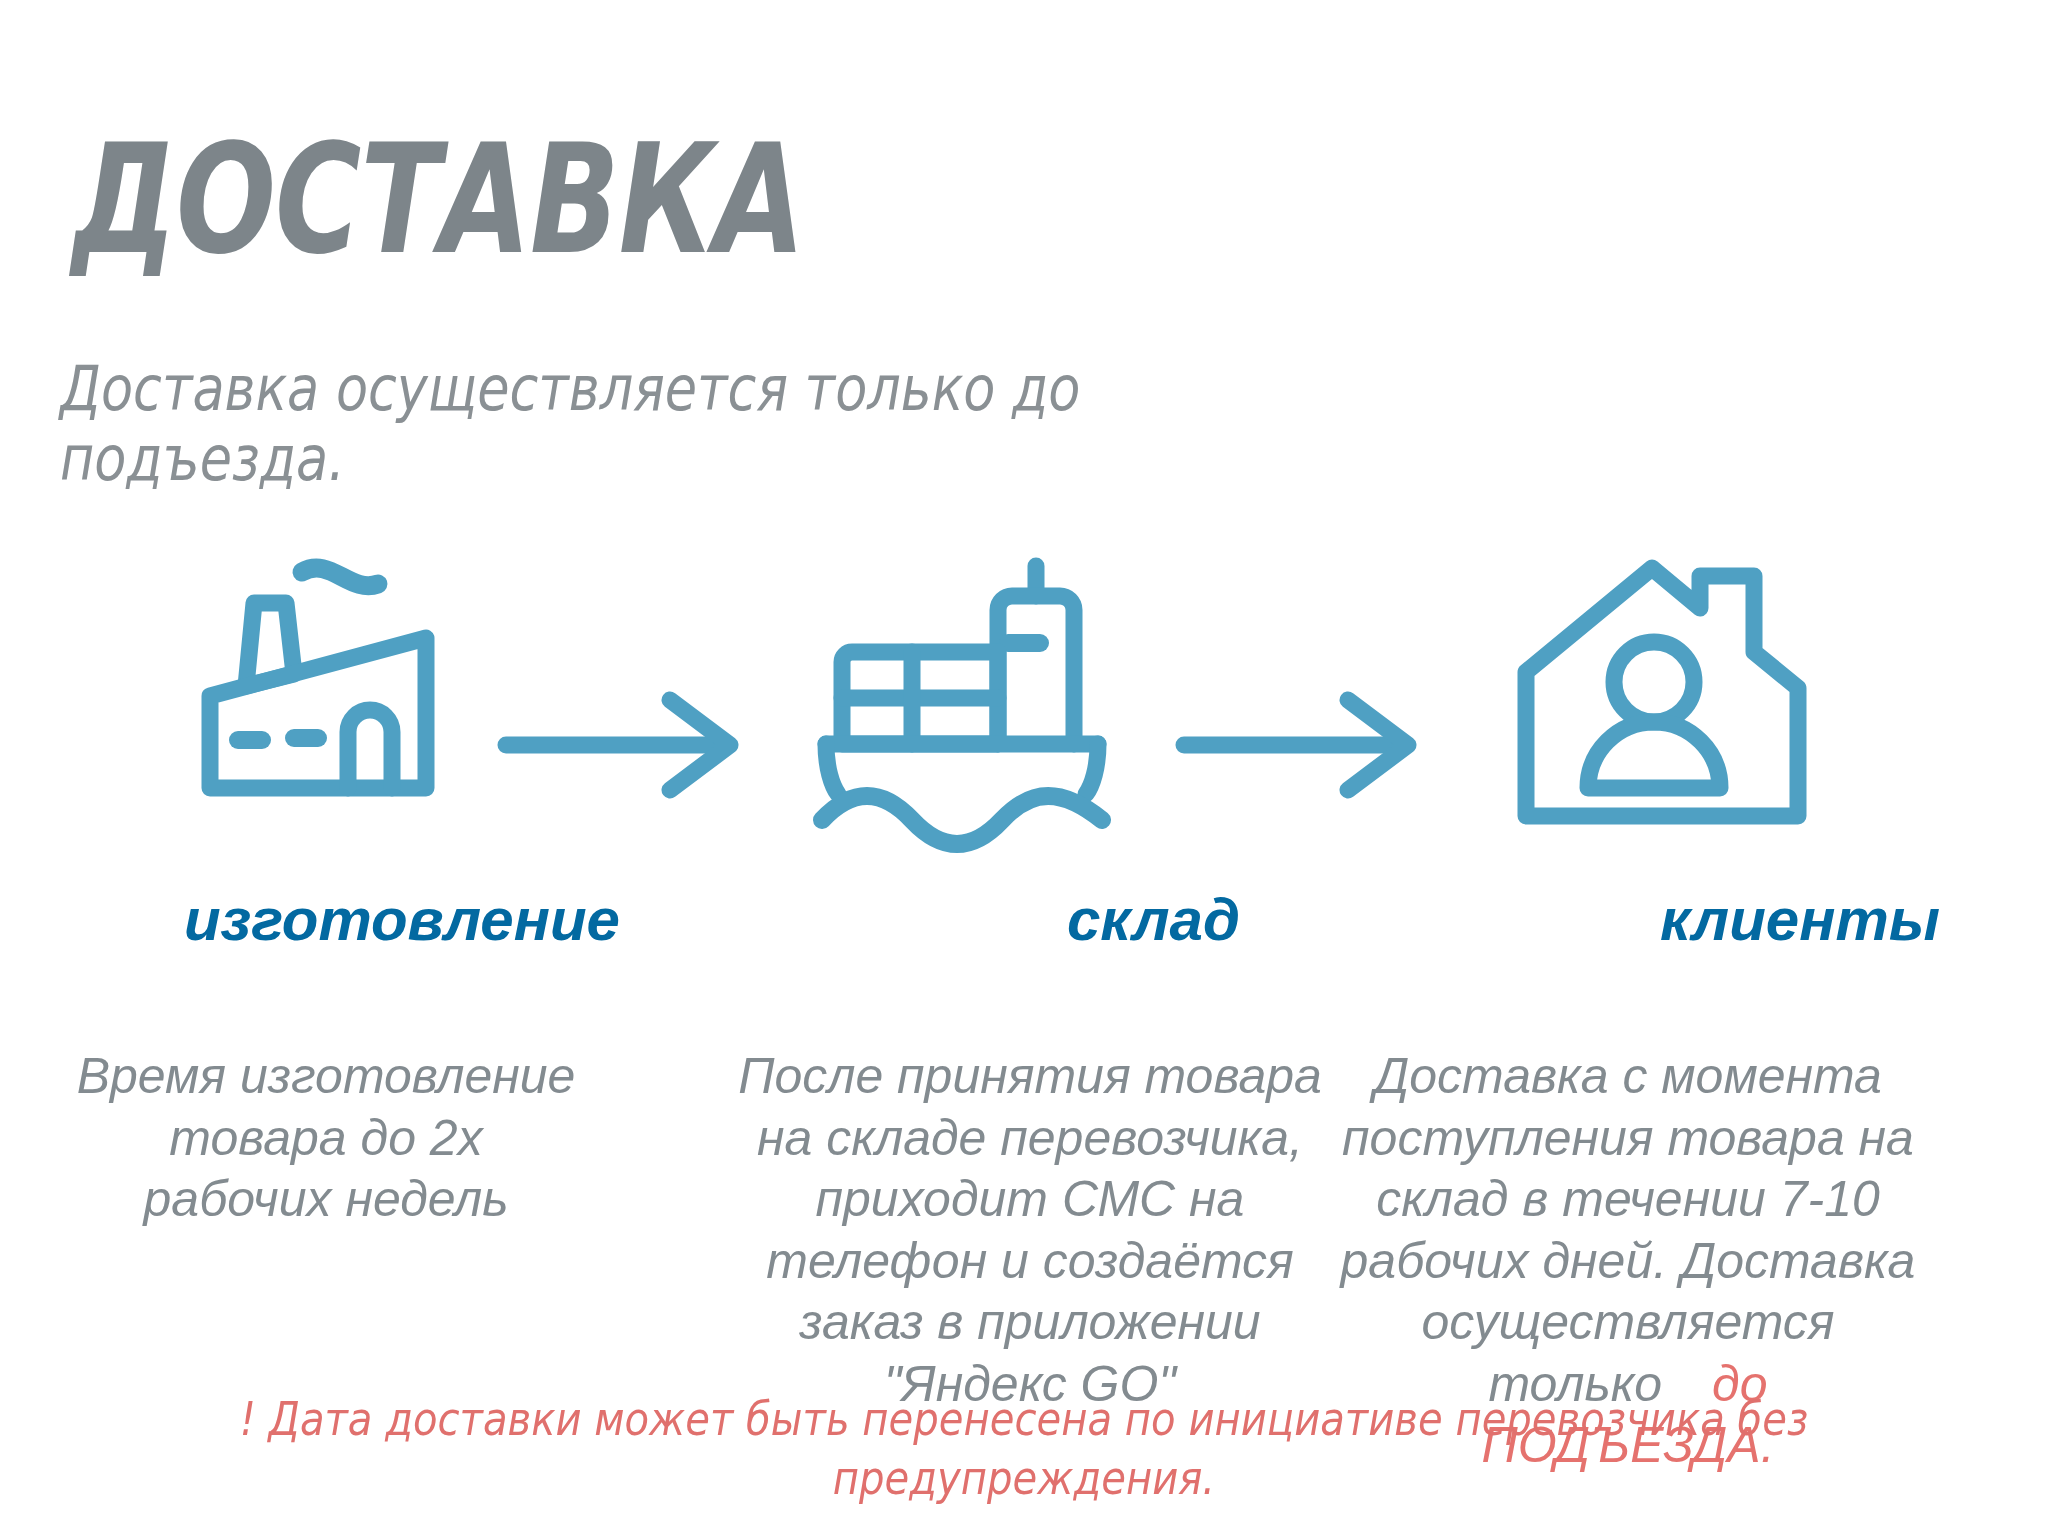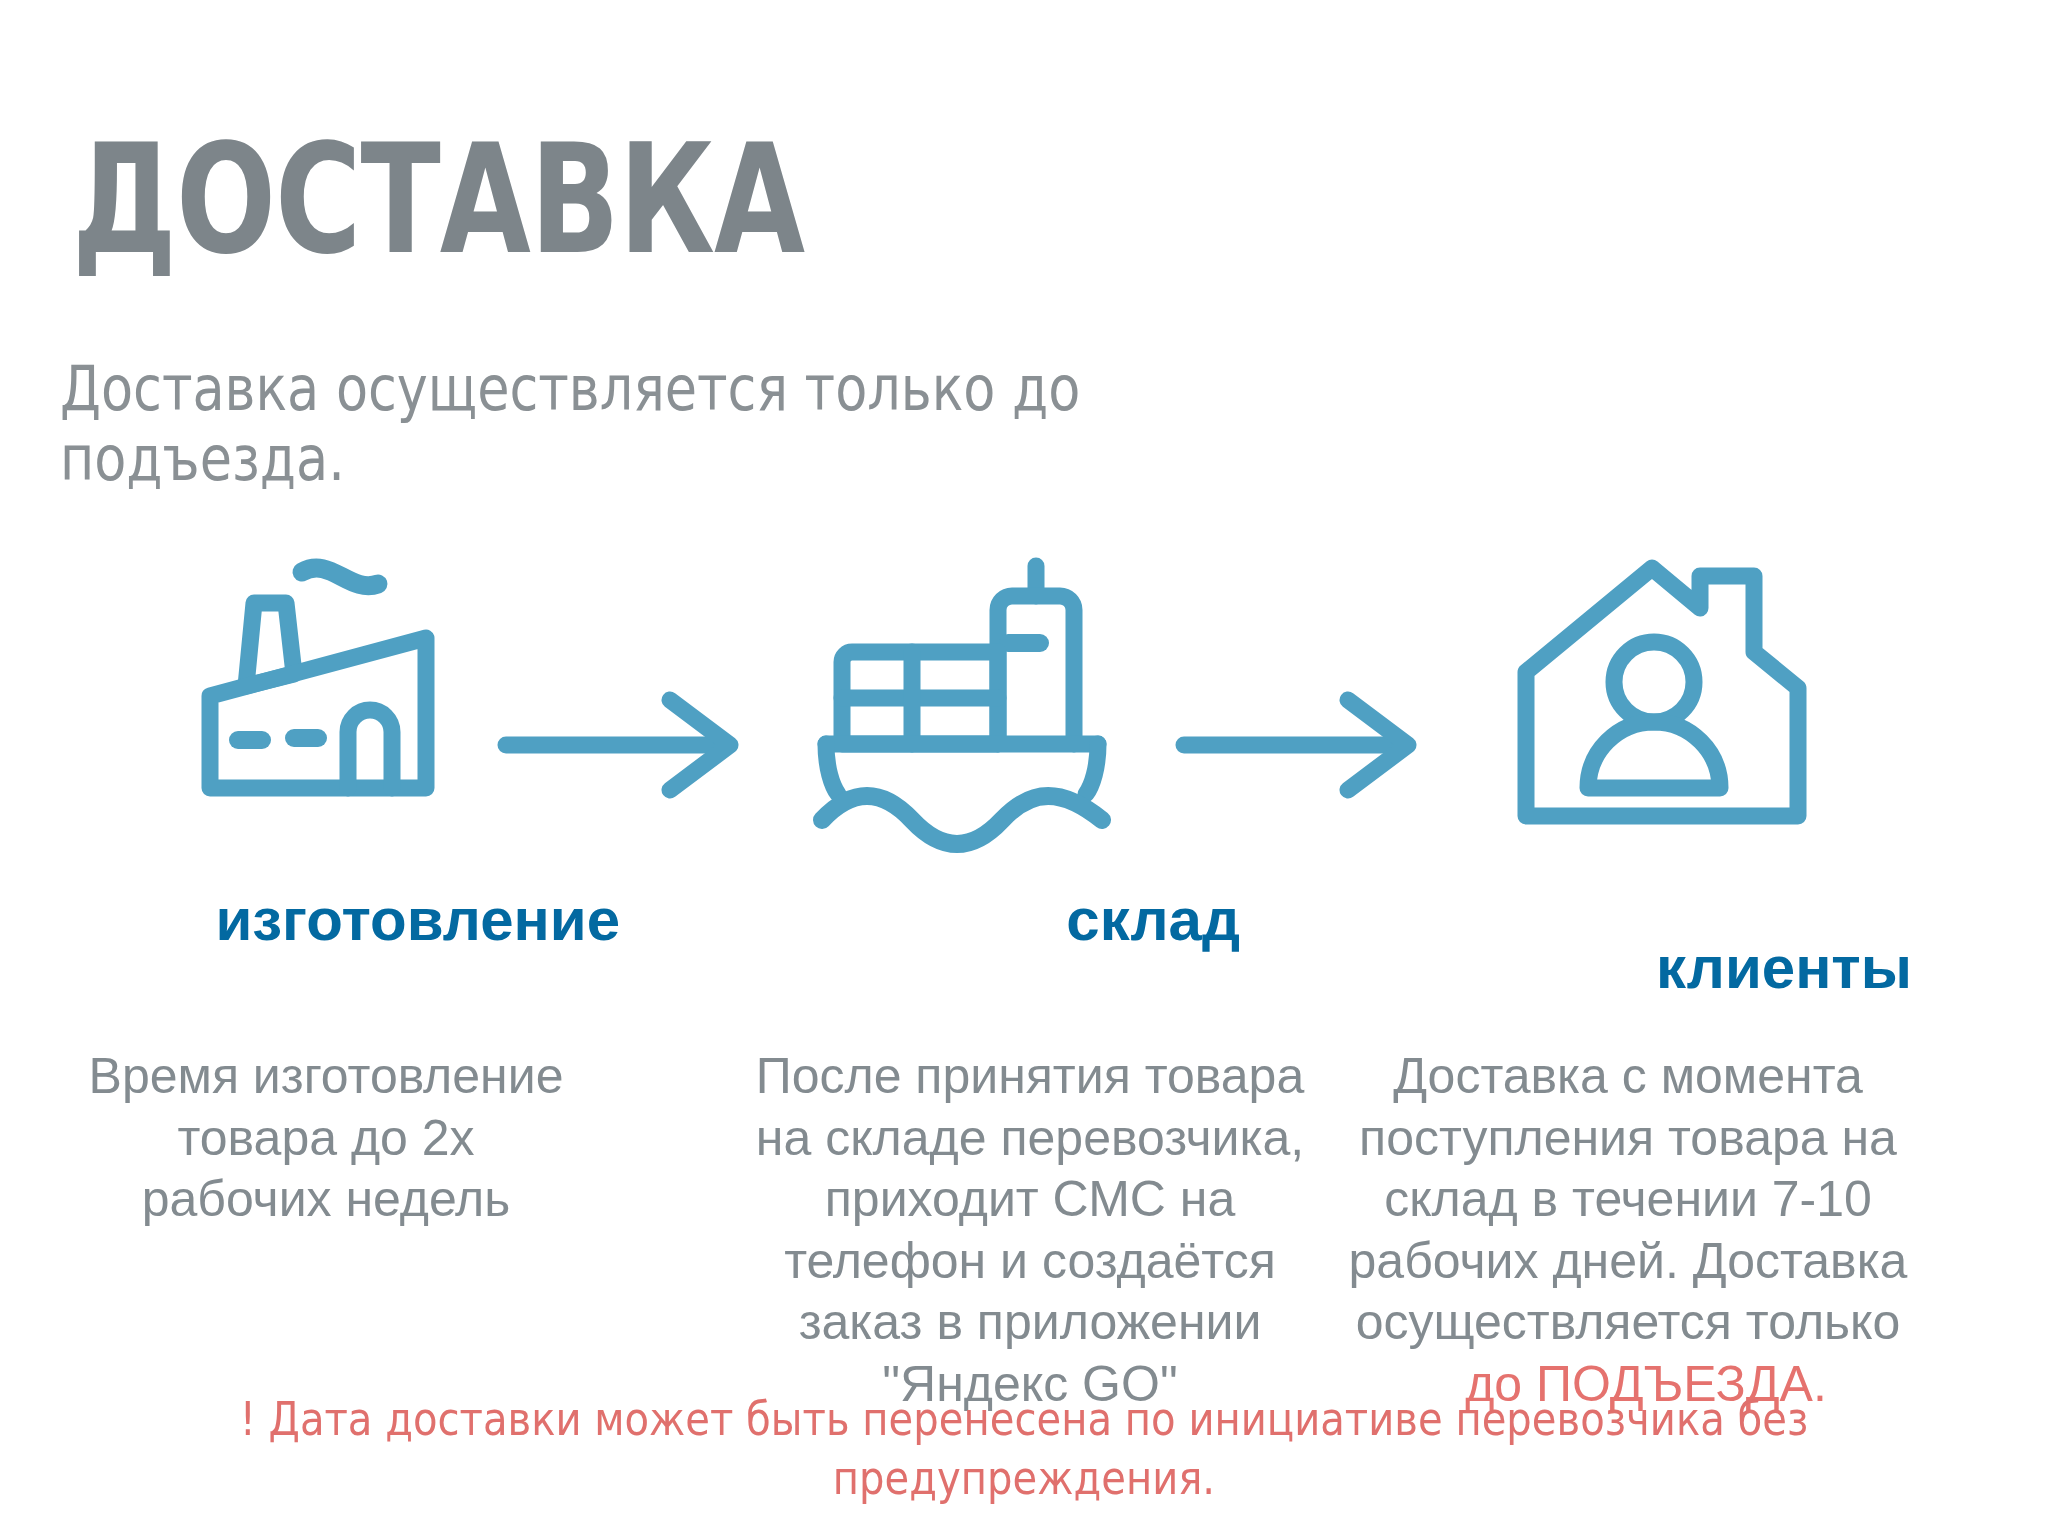--- a/index.html
+++ b/index.html
@@ -14,20 +14,21 @@
     font-family: "Liberation Sans", sans-serif;
     -webkit-font-smoothing: antialiased;
   }
 
   .slide {
     position: relative;
     width: 2048px;
     height: 1536px;
     background: #ffffff;
     box-sizing: border-box;
+    font-style: italic;
   }
 
   
   .title {
     position: absolute;
     left: 72px;
     top: 18px;
     font-family: "Liberation Sans Narrow", "DejaVu Sans Condensed", "Liberation Sans", sans-serif;
     font-weight: 700;
     font-size: 152px;
@@ -79,21 +80,21 @@
     text-align: right;
     font-family: "Liberation Sans", sans-serif;
     font-weight: 700;
     font-size: 60px;
     line-height: 1;
     color: #0369a1;
     white-space: nowrap;
   }
   #label-0 { left: 60px;   top: 890px; width: 560px; }
   #label-1 { left: 680px;  top: 890px; width: 560px; }
-  #label-2 { left: 1352px; top: 890px; width: 560px; margin-top: 48px; }
+  #label-2 { left: 1380px; top: 890px; width: 560px; }
 
   
   .desc {
     position: absolute;
     text-align: center;
     font-family: "Liberation Sans", sans-serif;
     font-weight: 400;
     font-size: 50px;
     line-height: 1.23;
     color: #838b90;

